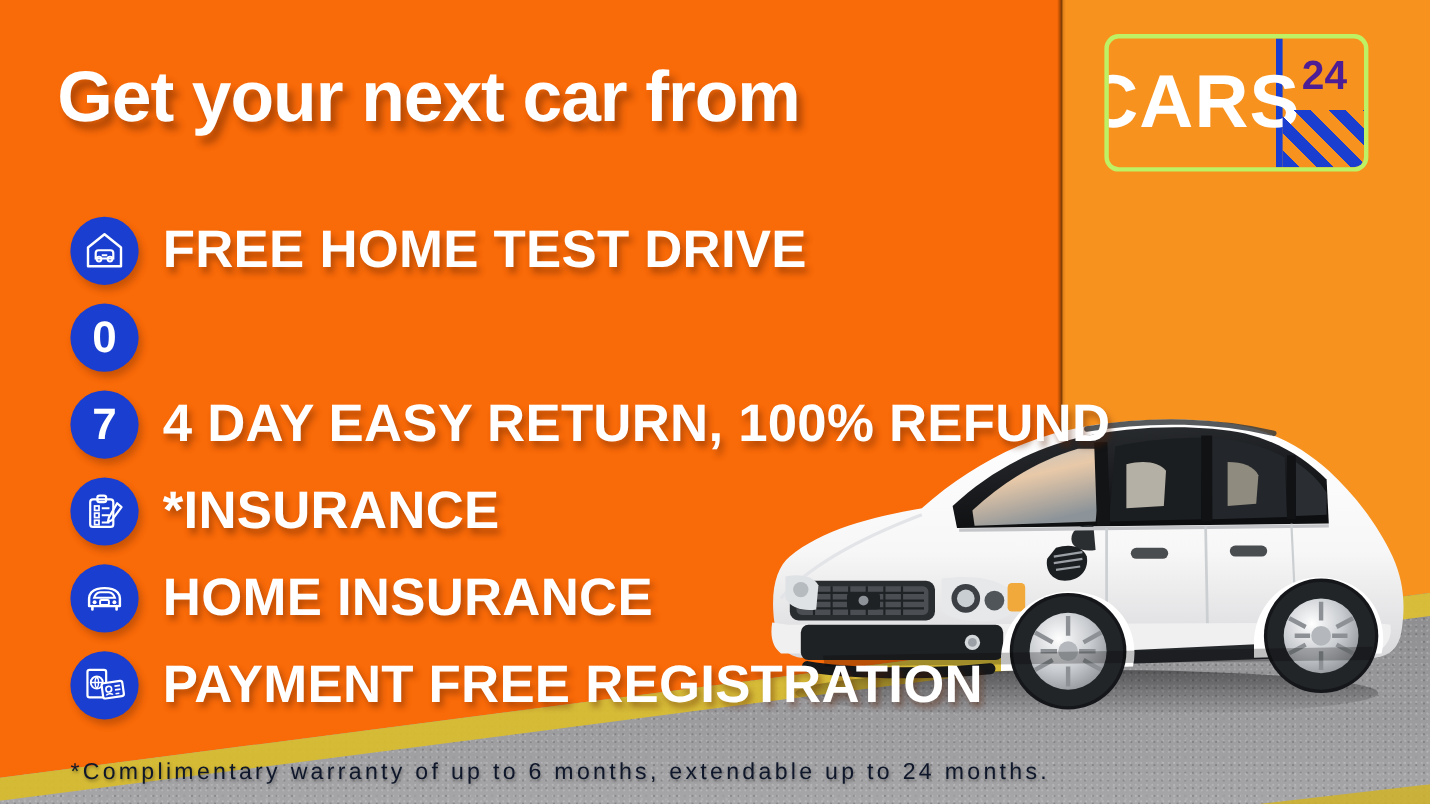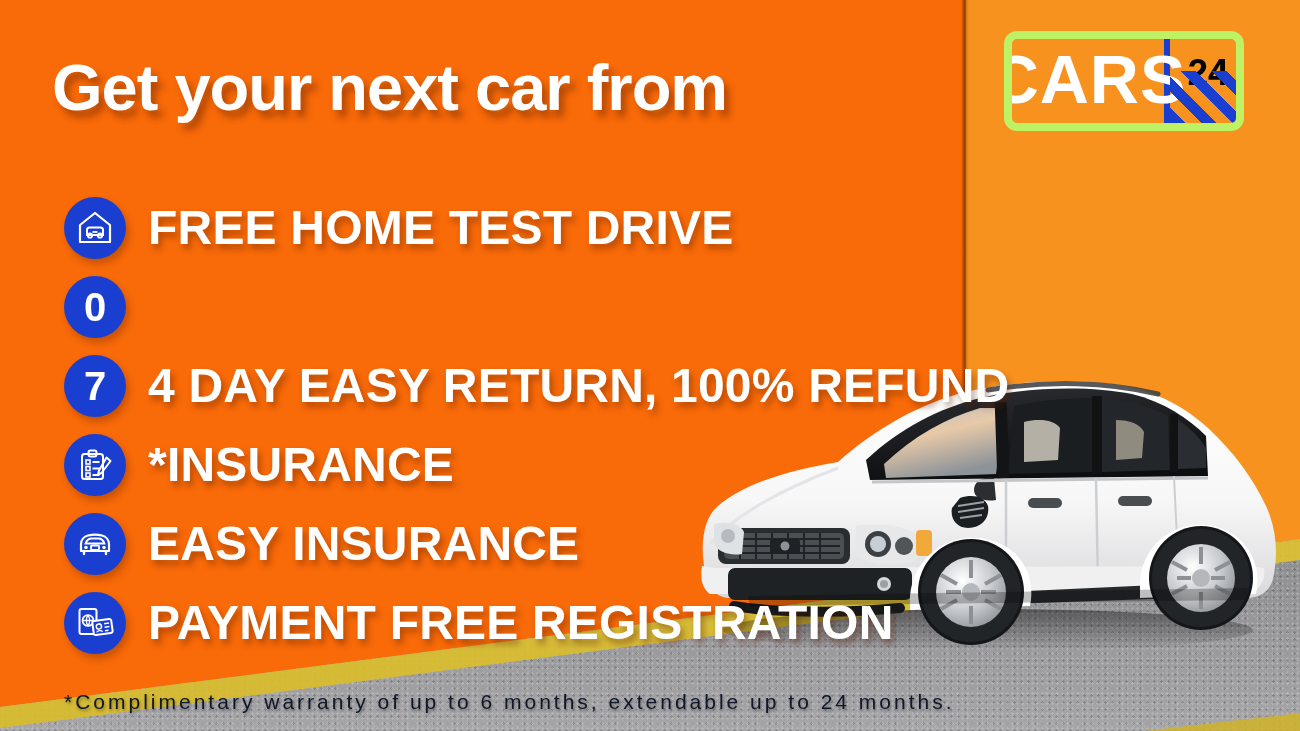--- a/index.html
+++ b/index.html
@@ -74,41 +74,41 @@
     position:absolute; left:52px; top:55px;
     font-size:65px; font-weight:bold; color:#ffffff;
     letter-spacing:-1px; line-height:1;
     text-shadow: 5px 7px 7px rgba(90,30,0,.45);
     white-space:nowrap;
   }
 
   
   .logo{
     position:absolute; left:1004px; top:31px;
-    width:240px; height:100px;
-    border:8px solid #bef264;
+    width:240px; height:125px;
+    border:4px solid #bef264;
     border-radius:13px;
     overflow:hidden;
     background:transparent;
   }
   .logo-inner{ position:relative; width:100%; height:100%; }
   .logo-divider{
     position:absolute; left:152px; top:0; width:6px; height:100%;
     background:#1A3FD0;
   }
   .logo-cars{
     position:absolute; left:0; top:0; width:152px; height:100%;
     display:flex; align-items:center; justify-content:center;
     color:#ffffff; font-weight:bold; font-size:68px;
     letter-spacing:1px; padding-bottom:4px;
   }
   .logo-24{
     position:absolute; left:158px; top:8px; width:76px; height:52px;
     display:flex; align-items:center; justify-content:center;
-    color:#000000; font-weight:bold; font-size:37px; letter-spacing:0px;
+    color:#4c1d95; font-weight:bold; font-size:37px; letter-spacing:0px;
   }
   .logo-stripes{
     position:absolute; left:158px; bottom:0; width:76px; height:52px;
     background:repeating-linear-gradient(
       45deg,
       #1A3FD0 0px, #1A3FD0 11px,
       rgba(0,0,0,0) 11px, rgba(0,0,0,0) 22px);
   }
 
   
@@ -352,21 +352,21 @@
         <svg width="42" height="42" viewBox="0 0 42 42">
           <path d="M7 28 L7 21 C7 17 10 13.5 14 12.5 C18 11.5 24 11.5 28 12.5
                    C32 13.5 35 17 35 21 L35 28 Z" fill="none" stroke="#fff" stroke-width="2.2" stroke-linejoin="round"></path>
           <path d="M11.5 20.5 C12.5 17.5 14.5 15.8 17 15.5 L25 15.5 C27.5 15.8 29.5 17.5 30.5 20.5 Z" fill="none" stroke="#fff" stroke-width="1.8"></path>
           <rect x="17" y="22.5" width="8" height="4.5" rx="1" fill="none" stroke="#fff" stroke-width="1.8"></rect>
           <circle cx="12" cy="24.5" r="1.8" fill="#fff"></circle>
           <circle cx="30" cy="24.5" r="1.8" fill="#fff"></circle>
           <path d="M10 28 L10 31 M32 28 L32 31" stroke="#fff" stroke-width="2.4" stroke-linecap="round"></path>
         </svg>
       </div>
-      <div class="feat-label">EASY INSURANCE</div>
+      <div class="feat-label">HOME INSURANCE</div>
     </div>
 
     <div class="feature">
       <div class="feat-icon">
         <svg width="42" height="42" viewBox="0 0 42 42">
           <rect x="5.5" y="7" width="17" height="25" rx="2" fill="none" stroke="#fff" stroke-width="2"></rect>
           <circle cx="14" cy="18.5" r="5.5" fill="none" stroke="#fff" stroke-width="1.7"></circle>
           <path d="M8.5 18.5 H19.5 M14 13 C11.8 16 11.8 21 14 24 M14 13 C16.2 16 16.2 21 14 24" stroke="#fff" stroke-width="1.3" fill="none"></path>
           <rect x="19" y="18" width="19" height="14" rx="2" fill="#1A3FD0" stroke="#fff" stroke-width="2" transform="rotate(-8 28.5 25)"></rect>
           <circle cx="25" cy="24" r="2.6" fill="none" stroke="#fff" stroke-width="1.5" transform="rotate(-8 28.5 25)"></circle>

